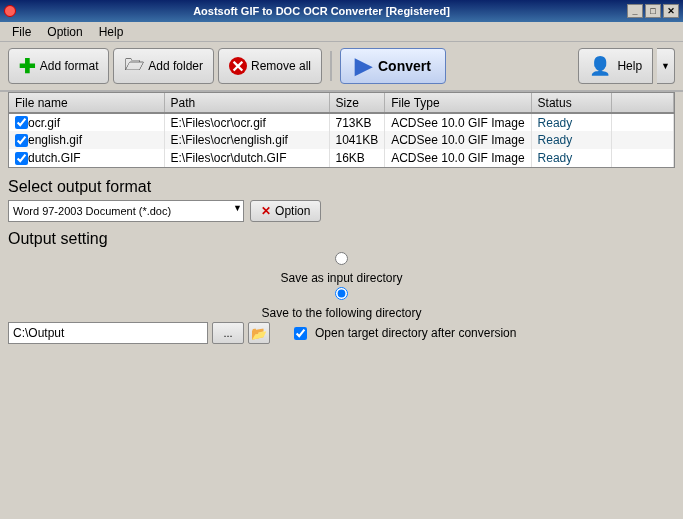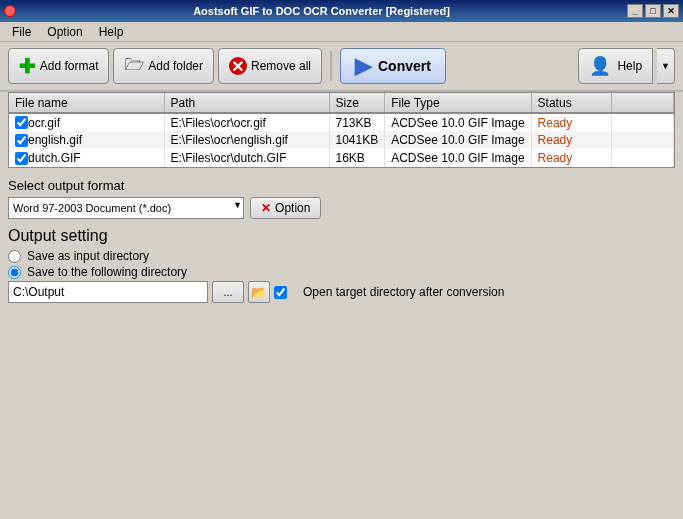--- a/index.html
+++ b/index.html
@@ -153,21 +153,21 @@
       margin: 0 8px 4px 8px;
       border: 1px solid #888;
       background: white;
       overflow: hidden;
     }
     .bottom-panel {
       padding: 6px 8px 4px 8px;
       background: #d4d0c8;
     }
     .section-label {
-      font-size: 13px;
+      font-size: 16px;
       font-weight: normal;
       margin-bottom: 4px;
       color: #000;
     }
     .format-row {
       display: flex;
       align-items: center;
       gap: 6px;
       margin-bottom: 8px;
     }
@@ -206,20 +206,21 @@
     }
     .output-setting {
       font-size: 16px;
       margin-bottom: 4px;
     }
     .radio-row {
       display: flex;
       align-items: center;
       gap: 6px;
       margin-bottom: 2px;
+      flex-direction: column;
     }
     .dir-row {
       display: flex;
       align-items: center;
       gap: 4px;
     }
     .dir-input {
       width: 200px;
       height: 22px;
       border: 1px solid #888;
@@ -247,23 +248,24 @@
       border-radius: 2px;
       cursor: pointer;
       display: flex;
       align-items: center;
       justify-content: center;
       font-size: 13px;
     }
     .checkbox-label {
       display: flex;
       align-items: center;
-      gap: 16px;
-    }
-    .status-text { color: #c2410c; }
+      gap: 8px;
+      margin-left: 20px;
+    }
+    .status-text { color: #0c4a6e; }
   </style>
 </head>
 <body>
 
 <div class="title-bar">
   <div style="width:12px;height:12px;border-radius:50%;background:#ff5f57;border:1px solid #c00;"></div>
   <div class="title-bar-title">Aostsoft GIF to DOC OCR Converter [Registered]</div>
   <div class="title-bar-controls">
     <div class="title-bar-btn">_</div>
     <div class="title-bar-btn">□</div>

